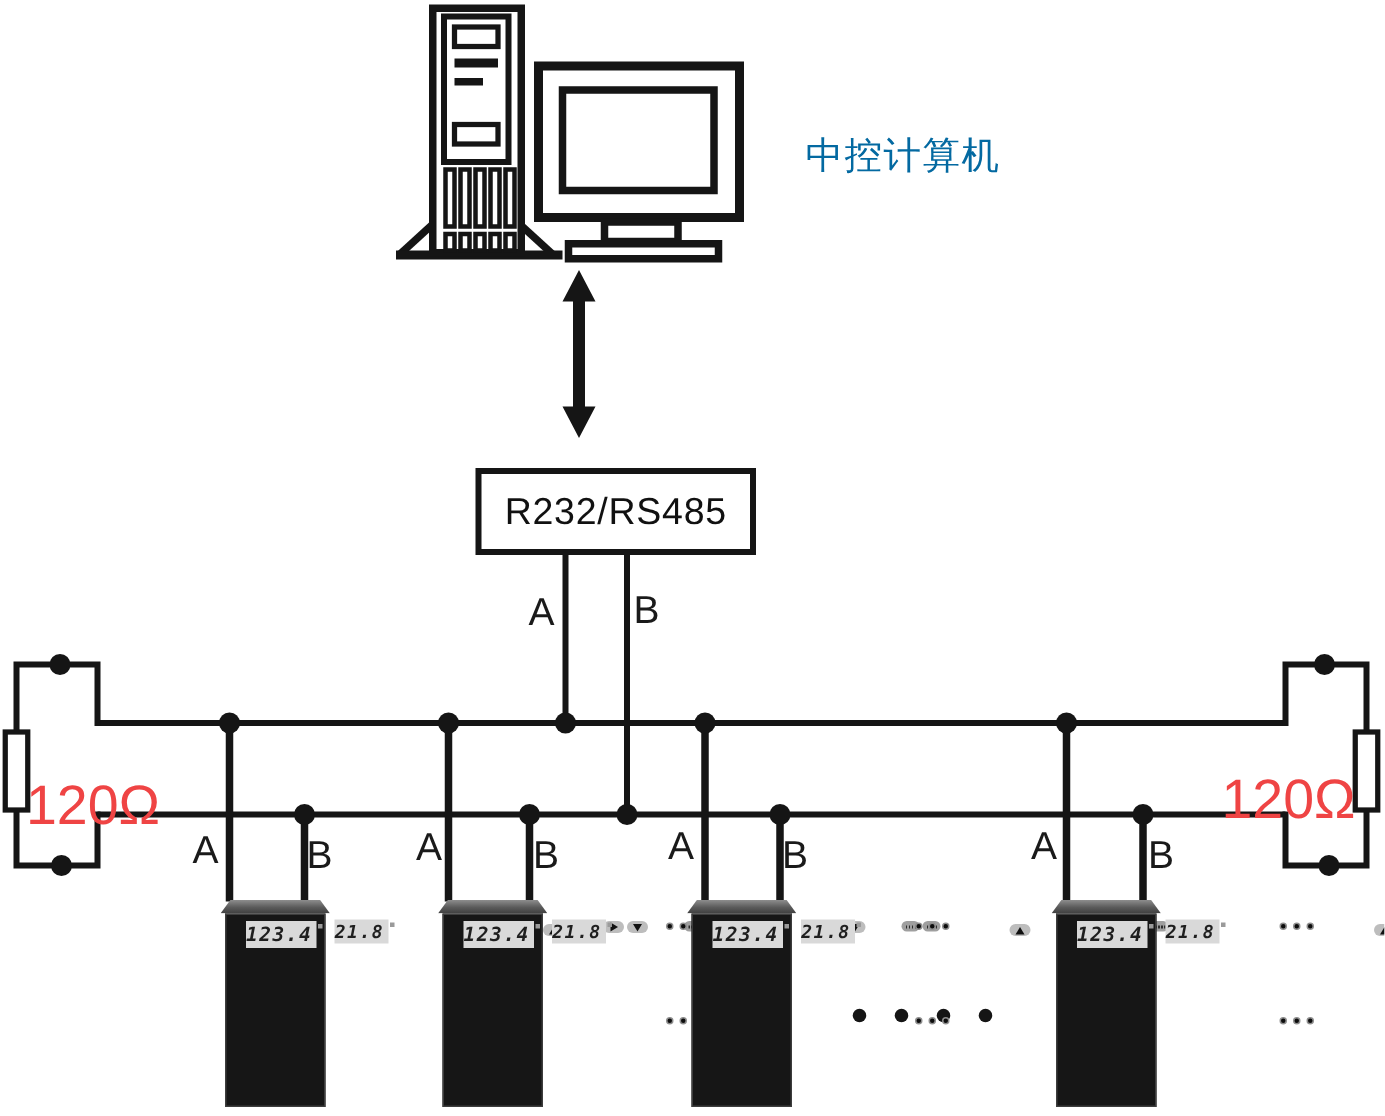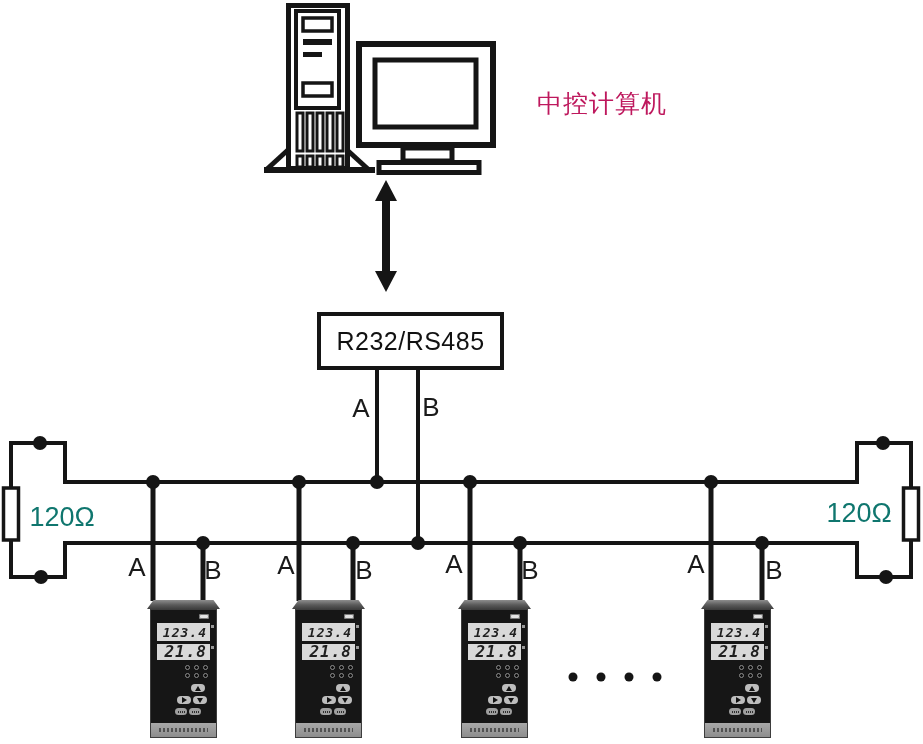--- a/index.html
+++ b/index.html
@@ -1,44 +1,44 @@
 <!DOCTYPE html>
 <html><head>
 <meta charset="utf-8">
 <style>
   html,body{margin:0;padding:0;background:#ffffff;}
   .canvas{position:relative;width:923px;height:744px;background:#ffffff;overflow:hidden;
           font-family:"Liberation Sans", sans-serif;color:#111;}
   .wiring-svg{position:absolute;left:0;top:0;z-index:1;}
   .abs{position:absolute;}
   .centered{position:absolute;transform:translate(-50%,-50%);white-space:nowrap;}
-  .plain-label{font-size:25px;color:#be185d;letter-spacing:1px;}
+  .plain-label{font-size:25px;color:#0369a1;letter-spacing:1px;}
   .wire-label{font-size:26px;color:#1a1a1a;z-index:3;}
-  .ohm-label{font-size:27px;color:#0f766e;z-index:3;}
+  .ohm-label{font-size:37px;color:#ef4444;z-index:3;margin-top:20px;}
   .converter-box{position:absolute;left:317px;top:312px;width:179px;height:50px;
                  border:4px solid #151515;background:#fff;display:flex;align-items:center;
                  justify-content:center;font-size:25px;letter-spacing:.5px;z-index:2;}
   
   .device{position:absolute;top:600px;width:67px;height:138px;z-index:2;}
   .dev-cap{position:absolute;left:-3px;top:0;width:73px;height:9px;
            background:linear-gradient(180deg,#8d8d8d 0%,#5a5a5a 55%,#3f3f3f 100%);
            clip-path:polygon(9% 0,91% 0,100% 100%,0 100%);}
   .dev-body{position:absolute;left:0;top:9px;width:67px;height:129px;background:#161616;
-            border:1px solid #3d3d3d;box-sizing:border-box;display:flex;flex-direction:column;}
+            border:1px solid #3d3d3d;box-sizing:border-box;display:flex;flex-direction:row;}
   .dev-logo{width:10px;height:5px;background:#e3e3e3;border-radius:2px;margin:4px 7px 0 auto;
             box-shadow:inset 0 0 0 1px #777;}
   .dev-screen{position:relative;height:18px;margin:4px 6px 0 6px;background:#d9d9d9;
               display:flex;align-items:center;justify-content:flex-end;padding-right:3px;
               box-sizing:border-box;}
   .dev-screen.sv{height:16px;margin-top:3px;}
   .dev-screen::after{content:"";position:absolute;right:-4px;top:2px;width:3px;height:3px;
                      background:#9a9a9a;}
   .digits{font-family:"DejaVu Sans Mono", monospace;font-style:italic;font-weight:bold;
           font-size:13px;color:#1f1f1f;letter-spacing:1px;line-height:1;}
-  .dev-screen.sv .digits{font-size:16px;}
+  .dev-screen.sv .digits{font-size:12px;}
   .dev-leds{display:grid;grid-template-columns:repeat(3,5px);grid-gap:3px 4px;
             margin:5px 0 0 34px;}
   .led{width:5px;height:5px;border-radius:50%;background:#0d0d0d;border:1px solid #8f8f8f;
        box-sizing:border-box;}
   .dev-btnrow{display:flex;gap:2px;}
   .dev-btnrow.r1{margin:6px 0 0 40px;}
   .dev-btnrow.r2{margin:4px 0 0 26px;}
   .dev-btnrow.r3{margin:4px 0 0 24px;}
   .pill{width:14px;height:8px;border-radius:4px;background:#bdbdbd;display:flex;
         align-items:center;justify-content:center;}

